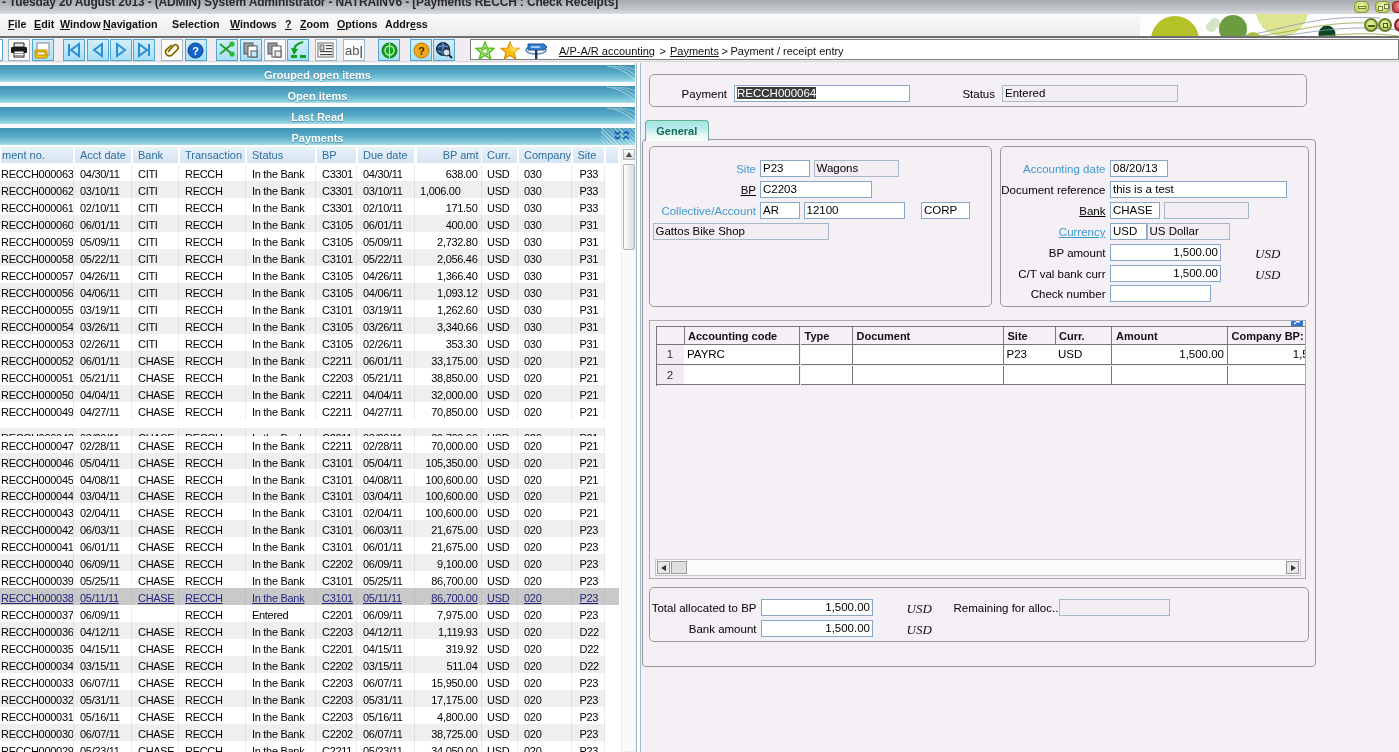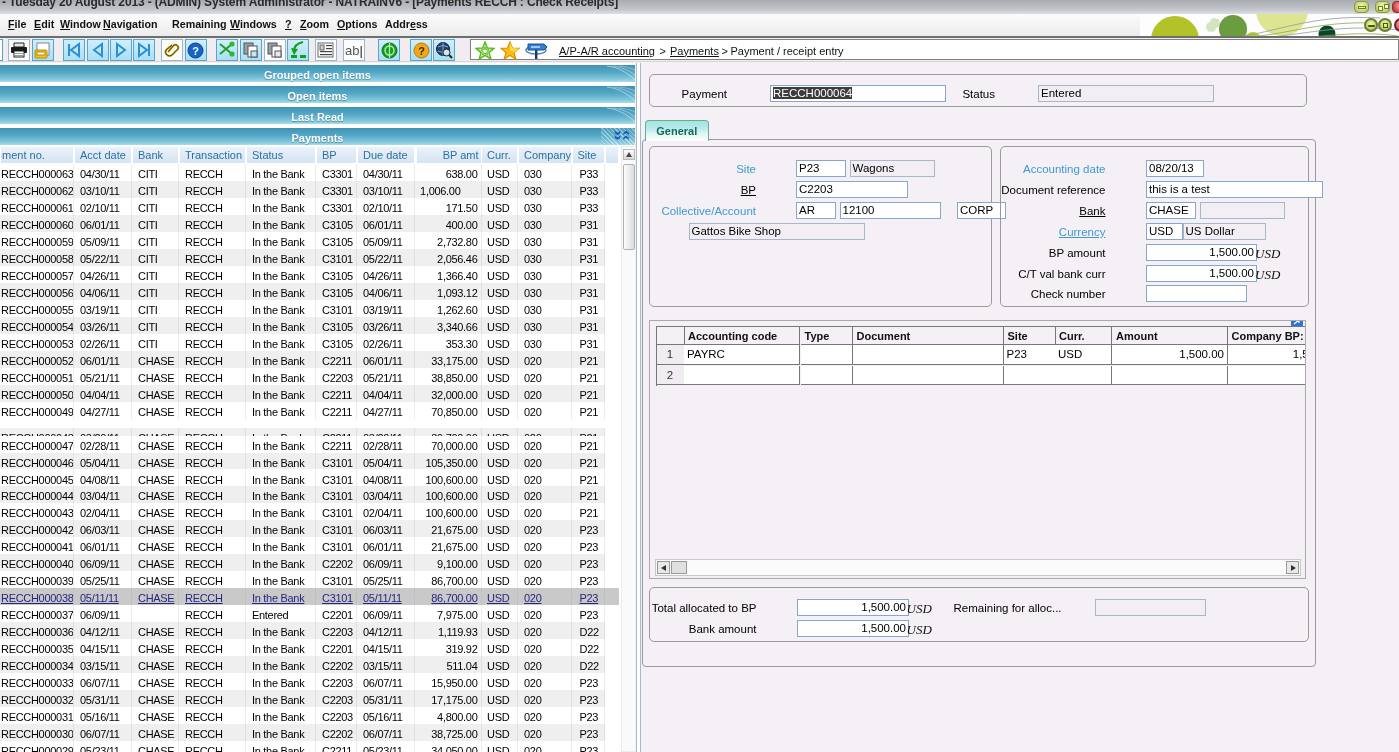--- a/index.html
+++ b/index.html
@@ -30,21 +30,21 @@
 .tr.sel { background:#c9c9ca; width:618.5px; }
 .tr.sel .td { color:#26267e; text-decoration:underline; }
 .td { position:absolute; top:0; height:16.97px; font:11px "Liberation Sans"; letter-spacing:-0.3px; color:#000; line-height:20px; white-space:nowrap; overflow:hidden; border-right:1px solid rgba(160,170,180,.22); }
 #vscroll { position:absolute; left:621px; top:82.5px; width:14.5px; height:606.5px; background:#fafafa; border:1px solid #ececec; }
 #vscroll .up { position:absolute; left:0.5px; top:2px; width:12px; height:11.5px; background:linear-gradient(#fdfdfd,#d8d8d8); border:1px solid #b8b8b8; }
 #vscroll .thumb { position:absolute; left:0.5px; top:17px; width:12px; height:86px; background:linear-gradient(90deg,#fdfdfd,#dcdcdc); border:1px solid #b0b0b0; border-radius:2px; }
 .arrow-up { width:0; height:0; border-left:3.5px solid transparent; border-right:3.5px solid transparent; border-bottom:5px solid #4a4a4a; margin:2.5px auto 0; }
 #splitter { position:absolute; left:636px; top:63px; width:5px; height:689px; background:#fff; border-left:1px solid #a4bcca; border-right:1px solid #a4bcca; }
 #rightpanel { position:absolute; left:642px; top:63px; width:757px; height:689px; background:#f5f0f5; }
 .rbox { position:absolute; border:1px solid #9a9a9a; border-radius:5px; }
-.ipt { position:absolute; height:17px; background:#fff; border:1px solid #86a7c8; font:11.5px "Liberation Sans"; color:#000; line-height:15px; padding:0 2px; white-space:nowrap; overflow:hidden;margin-left:36px; }
+.ipt { position:absolute; height:17px; background:#fff; border:1px solid #86a7c8; font:11.5px "Liberation Sans"; color:#000; line-height:15px; padding:0 2px; white-space:nowrap; overflow:hidden; }
 .ipt.dis { background:#f3eef3; border-color:#a8b8c8; }
 .ipt.r { text-align:right; }
 .lbl { position:absolute; font:11.5px "Liberation Sans"; color:#000; white-space:nowrap; text-align:right; }
 .lbl.t { color:#3e9ad0; }
 .lbl.u { text-decoration:underline; }
 .usd { position:absolute; font:italic 13px "Liberation Serif"; color:#111; }
 #gtab { position:absolute; left:2.5px; top:57px; width:64.5px; height:20.5px; z-index:2; border:1px solid #6aaa9a; border-bottom:none; border-radius:4px 4px 0 0; background:linear-gradient(#a2e8da,#b6e8ee 35%,#e2f6f2 65%,#fdfefe); }
 #gtab span { display:block; text-align:center; font:bold 11px "Liberation Sans"; color:#136b58; margin-top:4px; }
 #tabpage { position:absolute; left:0px; top:76px; width:674px; height:528px; border:1px solid #9a9a9a; border-radius:4px; }
 .gh { position:absolute; top:0; height:18.5px; font:bold 11px "Liberation Sans"; color:#111; line-height:18.5px; padding-left:4px; border-right:1px solid #777; border-bottom:1px solid #777; overflow:hidden; white-space:nowrap; }
@@ -64,21 +64,21 @@
       <div style="position:absolute;left:7.5px;top:2px;width:5px;height:5px;border:1px solid #707c38;background:#f4fcc0;"></div>
     </div>
 <div class="tb_btn" style="right:-8px;background:radial-gradient(circle at 50% 40%,#f4a0a0,#cc4040 70%,#a82828);border-color:#883030;"></div>
 
 </div>
 <div id="menurow">
   <span class="m" style="left:8px;"><u>F</u>ile</span>
   <span class="m" style="left:34px;"><u>E</u>dit</span>
   <span class="m" style="left:60px;"><u>W</u>indow</span>
   <span class="m" style="left:103px;"><u>N</u>avigation</span>
-  <span class="m" style="left:172px;">Remaining</span>
+  <span class="m" style="left:172px;">Selection</span>
   <span class="m" style="left:230px;"><u>W</u>indows</span>
   <span class="m" style="left:285px;"><u>?</u></span>
   <span class="m" style="left:300px;"><u>Z</u>oom</span>
   <span class="m" style="left:337px;"><u>O</u>ptions</span>
   <span class="m" style="left:385px;">Addr<u>e</u>ss</span>
 
 <svg width="259" height="24" viewBox="0 0 259 24" style="position:absolute;right:0;top:0;">
  <rect width="259" height="24" fill="#fdfdfd"></rect>
  <circle cx="35" cy="26" r="24" fill="#b2c228"></circle>
  <path d="M70 8 a5 5 0 1 1 6 6 a5 5 0 1 1 -6 -6" fill="#d4e4c2"></path>

